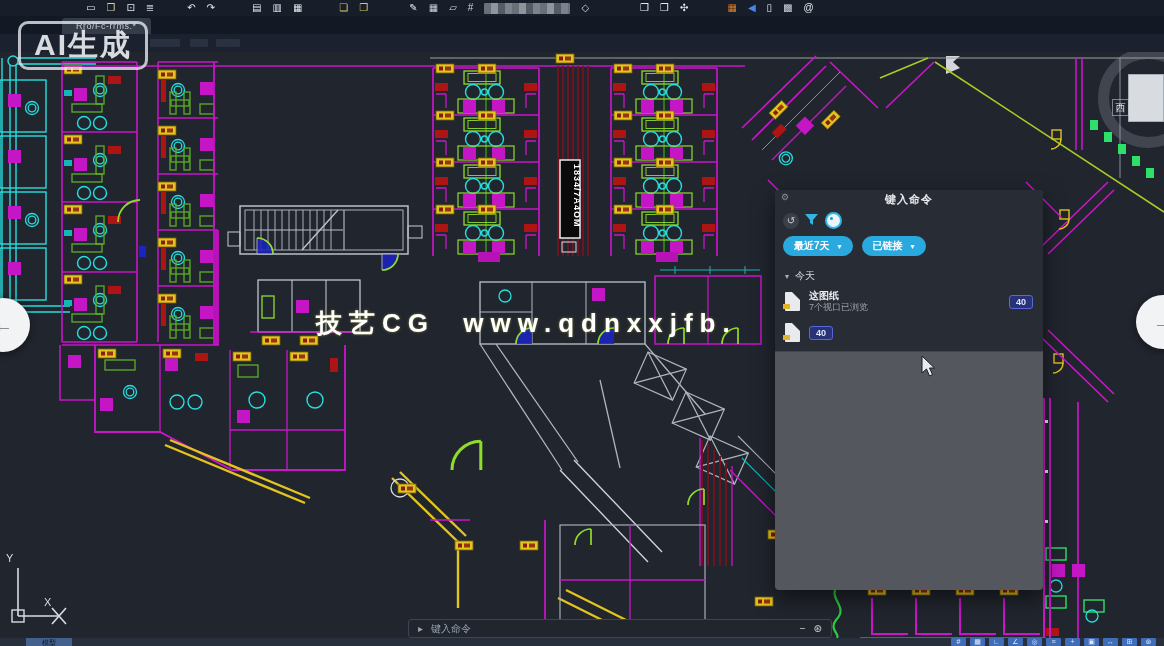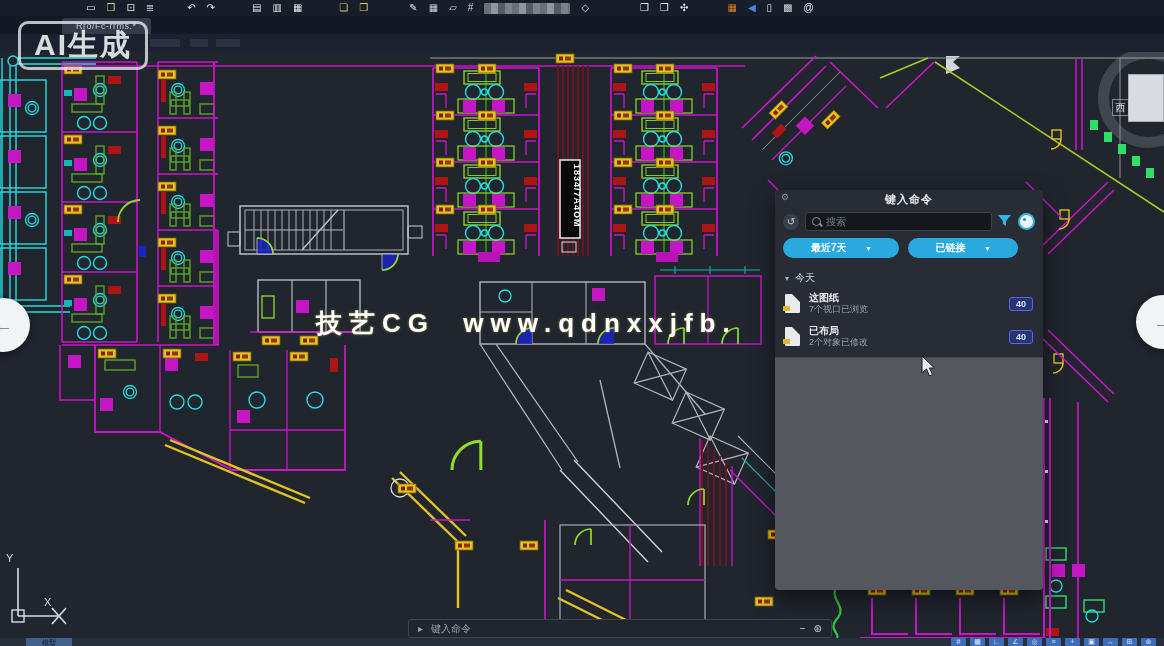--- a/index.html
+++ b/index.html
@@ -43,21 +43,21 @@
   .mag::after{content:"";position:absolute;left:6px;top:6px;width:4px;height:1.5px;background:#8a9098;transform:rotate(45deg);}
   .search-box input{background:none;border:none;outline:none;color:#c8cdd4;font-size:10px;width:100%;
     font-family:inherit;padding:0;}
   .search-box input::placeholder{color:#78808b;}
   .funnel{flex:0 0 auto;}
   .refresh{width:13px;height:13px;border-radius:50%;border:2px solid #35b4e4;background:#eaf5fc;
     flex:0 0 auto;position:relative;}
   .refresh::after{content:"";position:absolute;left:3px;top:3px;width:3px;height:3px;border-radius:50%;background:#2a8fc0;}
   .pills-row{display:flex;gap:9px;padding:4px 8px 7px;}
   .pill{background:#2aa9df;color:#fff;font-weight:bold;font-size:10px;border-radius:10px;
-    padding:3px 28px;display:flex;align-items:center;gap:20px;cursor:pointer;}
+    padding:3px 11px;display:flex;align-items:center;gap:8px;cursor:pointer;}
   .pill .caret{font-size:8px;}
   .section-row{display:flex;align-items:center;gap:6px;padding:6px 10px 2px;color:#d8dce2;font-size:10px;}
   .section-row .caret{font-size:8px;color:#aab0b8;}
   .item{display:flex;align-items:center;gap:9px;padding:5px 10px;}
   .doc{width:15px;height:19px;background:#e8eaee;border-radius:1px;position:relative;flex:0 0 auto;}
   .doc::before{content:"";position:absolute;right:0;top:0;border:4px solid;
     border-color:#282c34 #282c34 transparent transparent;}
   .doc::after{content:"";position:absolute;left:-2px;bottom:2px;width:7px;height:5px;background:#e0b52a;}
   .item-text{flex:1;min-width:0;}
   .item-title{color:#e8eaee;font-size:10px;font-weight:bold;line-height:12px;}
@@ -441,24 +441,20 @@
 <div class="vc-west">西</div>
 
 <div class="panel">
   <div class="panel-top">
     <div class="panel-header">
       <span class="panel-gear">⚙</span>
       <span>键入命令</span>
     </div>
     <div class="search-row">
       <span class="hist">↺</span>
-      <span class="search-box">
-        <span class="mag"></span>
-        <input type="text" placeholder="搜索" style="">
-      </span>
       <svg class="funnel" width="14" height="13" viewBox="0 0 14 13">
         <path d="M0,0 H13 L8,6 V11 L5,9 V6 Z" fill="#35b4e4"></path>
       </svg>
       <span class="refresh"></span>
     </div>
     <div class="pills-row" id="pills">
         <span class="pill">
           <span>最近7天</span>
           <span class="caret">▾</span>
         </span>
@@ -475,24 +471,20 @@
         <div class="item">
           <span class="doc"></span>
           <div class="item-text">
             <div class="item-title">这图纸</div>
             <div class="item-sub">7个视口已浏览</div>
           </div>
           <span class="badge">40</span>
         </div>
         <div class="item">
           <span class="doc"></span>
-          <div class="item-text">
-            <div class="item-title">已布局</div>
-            <div class="item-sub">2个对象已修改</div>
-          </div>
           <span class="badge">40</span>
         </div>
       </div>
   </div>
 
 </div>
 
 <div class="cmdbar">
   <span>▸</span>
   <span>键入命令</span>

